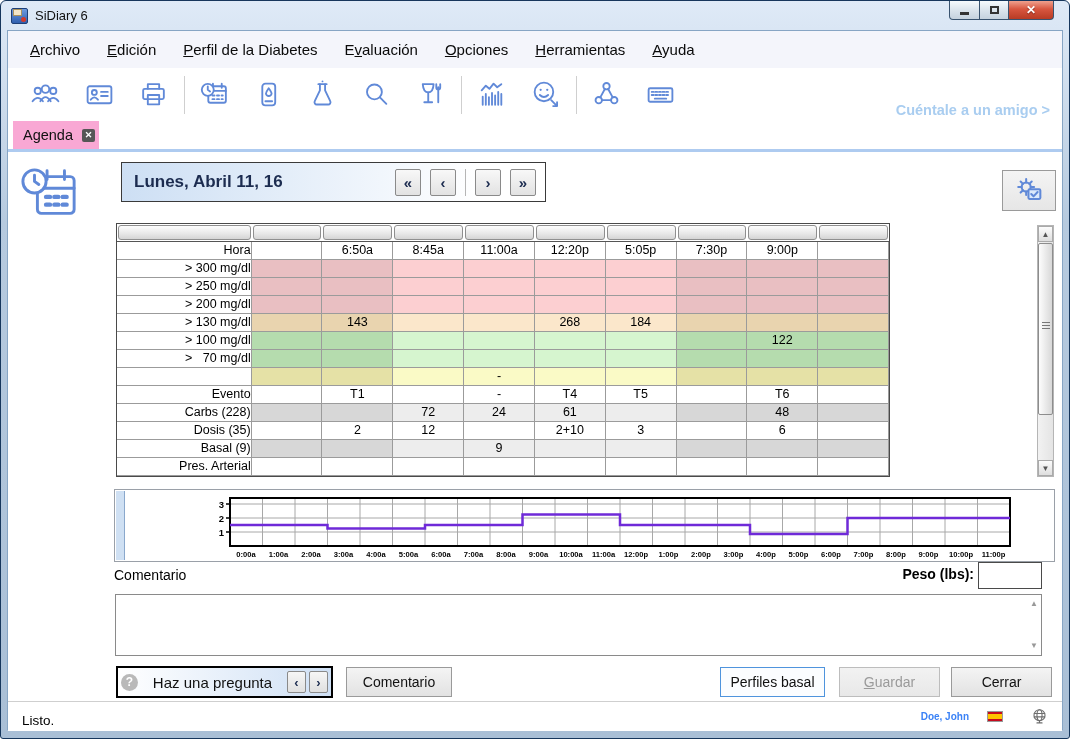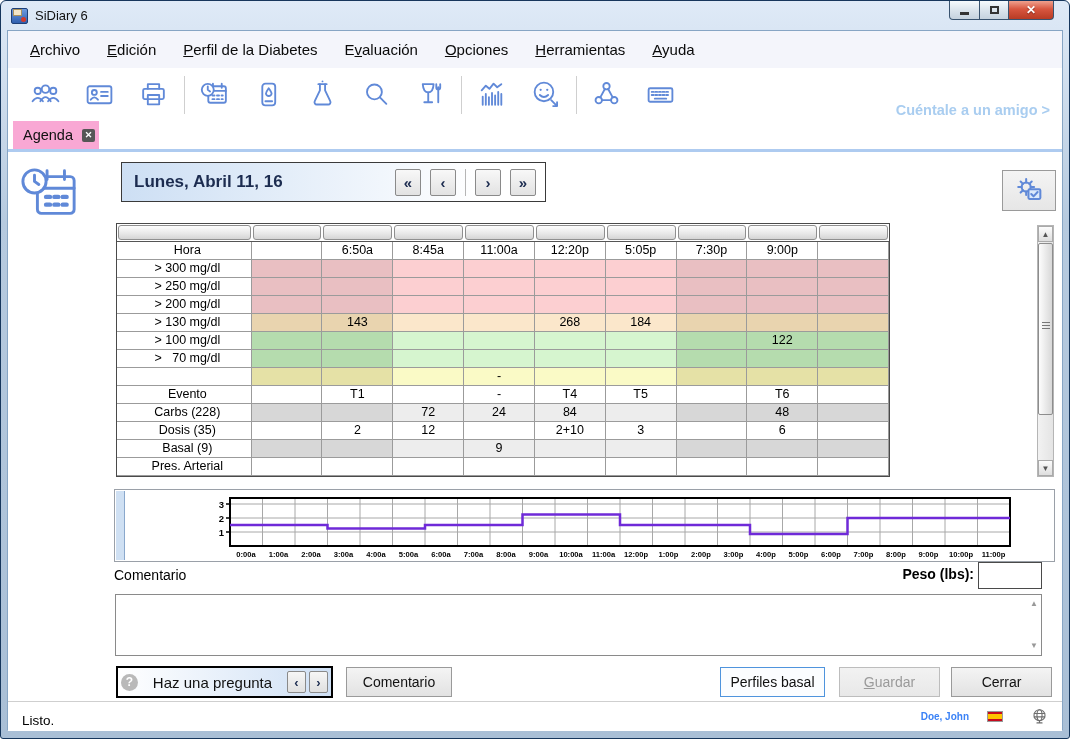--- a/index.html
+++ b/index.html
@@ -60,21 +60,21 @@
   .agenda-table{position:absolute;left:108px;top:71px;width:774px;border:1px solid #4a4a4a;background:#fff;}
   .t-row{display:flex;height:18px;}
   .t-row.header{border-bottom:1px solid #555;background:#fff;}
   .hbtn{height:15px;margin:1px;border:1px solid #8f8f8f;border-radius:3px;
     background:linear-gradient(#fdfdfd,#e9e9e9 55%,#d5d5d5);}
   .hbtn.colw{width:69px;}
   .hbtn.lblw{width:133px;}
   .cell{border-right:1px solid #9b9b9b;border-bottom:1px solid #9b9b9b;font-size:12.5px;line-height:17px;
     text-align:center;color:#000;overflow:hidden;}
   .cell.colw{width:71px;}
-  .cell.lbl{width:135px;text-align:center;padding-left:7px;white-space:pre;background:#fff;}
+  .cell.lbl{width:135px;text-align:right;padding-left:7px;white-space:pre;background:#fff;}
   .cell.white{background:#fff;}
   .cell.pink{background:var(--row-pink);}   .cell.pink.dim{background:var(--row-pink-dim);}
   .cell.tan{background:var(--row-tan);}     .cell.tan.dim{background:var(--row-tan-dim);}
   .cell.green{background:var(--row-green);} .cell.green.dim{background:var(--row-green-dim);}
   .cell.yellow{background:var(--row-yellow);}.cell.yellow.dim{background:var(--row-yellow-dim);}
   .cell.gray{background:var(--row-gray);}   .cell.gray.dim{background:var(--row-gray-dim);}
   
   .vscroll{position:absolute;left:1029px;top:73px;width:17px;height:252px;background:linear-gradient(to right,#f2f2f2,#e4e4e4);
     border:1px solid #b5b5b5;}
   .vs-arrow{position:absolute;left:0;width:15px;height:16px;display:flex;align-items:center;justify-content:center;
@@ -413,21 +413,21 @@
             <div class="cell colw white"></div>
             <div class="cell colw white">T6</div>
             <div class="cell colw white"></div>
           </div>
           <div class="t-row">
             <div class="cell lbl">Carbs (228)</div>
             <div class="cell colw gray dim"></div>
             <div class="cell colw gray dim"></div>
             <div class="cell colw gray">72</div>
             <div class="cell colw gray">24</div>
-            <div class="cell colw gray">84</div>
+            <div class="cell colw gray">61</div>
             <div class="cell colw gray"></div>
             <div class="cell colw gray dim"></div>
             <div class="cell colw gray dim">48</div>
             <div class="cell colw gray dim"></div>
           </div>
           <div class="t-row">
             <div class="cell lbl">Dosis (35)</div>
             <div class="cell colw white"></div>
             <div class="cell colw white">2</div>
             <div class="cell colw white">12</div>

